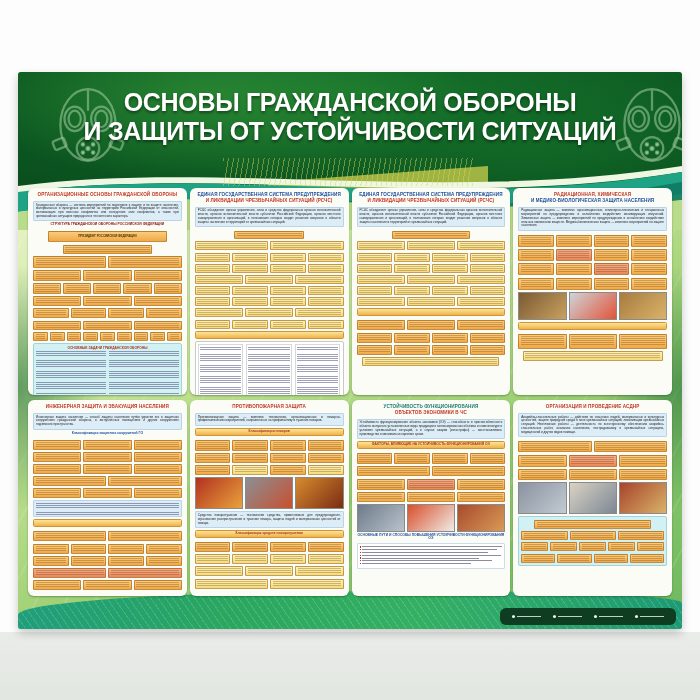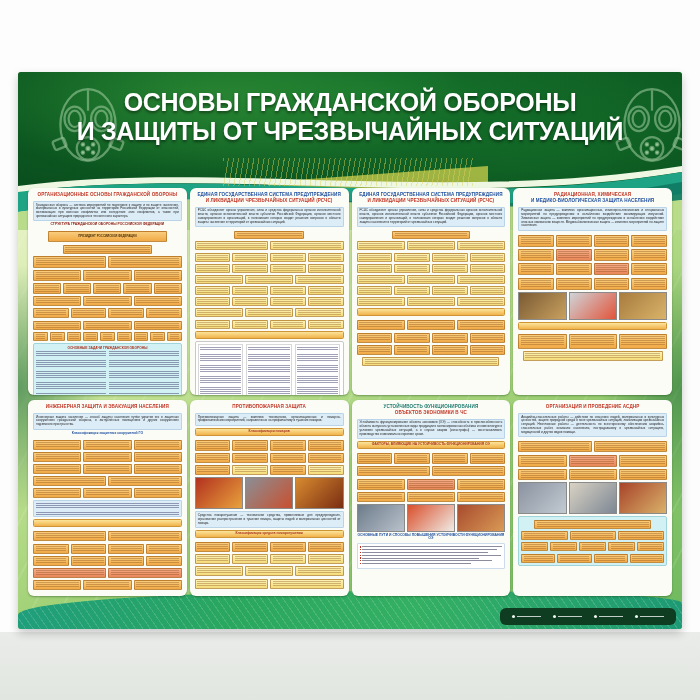--- a/index.html
+++ b/index.html
@@ -130,21 +130,21 @@
         <circle cx="35" cy="67" r="1.5" fill="#b9ddb6"></circle>
         <circle cx="30" cy="63" r="1.2" fill="#b9ddb6"></circle>
           <circle cx="40" cy="63" r="1.2" fill="#b9ddb6"></circle>
         <circle cx="30" cy="71" r="1.2" fill="#b9ddb6"></circle>
           <circle cx="40" cy="71" r="1.2" fill="#b9ddb6"></circle>
         <rect x="1" y="58" width="12" height="9" rx="2" transform="rotate(-22 7 62)"></rect>
         <rect x="57" y="58" width="12" height="9" rx="2" transform="rotate(22 63 62)"></rect>
       </svg>
     </div>
     <div class="title l1">ОСНОВЫ ГРАЖДАНСКОЙ ОБОРОНЫ</div>
-    <div class="title l2">И ЗАЩИТЫ ОТ ЧРЕЗВЫЧАЙНЫХ СИТУАЦИЙ</div>
+    <div class="title l2">И ЗАЩИТЫ ОТ УСТОЙЧИВОСТИ СИТУАЦИЙ</div>
   </div>
 
   <div class="pbody">
     <div class="bwaves"></div>
   </div>
 
   <svg class="waves" viewBox="0 0 664 72" preserveAspectRatio="none">
     <polygon points="250,24 470,8 470,44 250,58" fill="#cfd14e" opacity="0.75"></polygon>
     <polygon points="300,30 430,20 430,48 300,60" fill="#9fae3d" opacity="0.6"></polygon>
     <path d="M0,28 C200,2 420,46 664,8 L664,14 C430,52 210,8 0,34 Z" fill="#eef7e2"></path>

